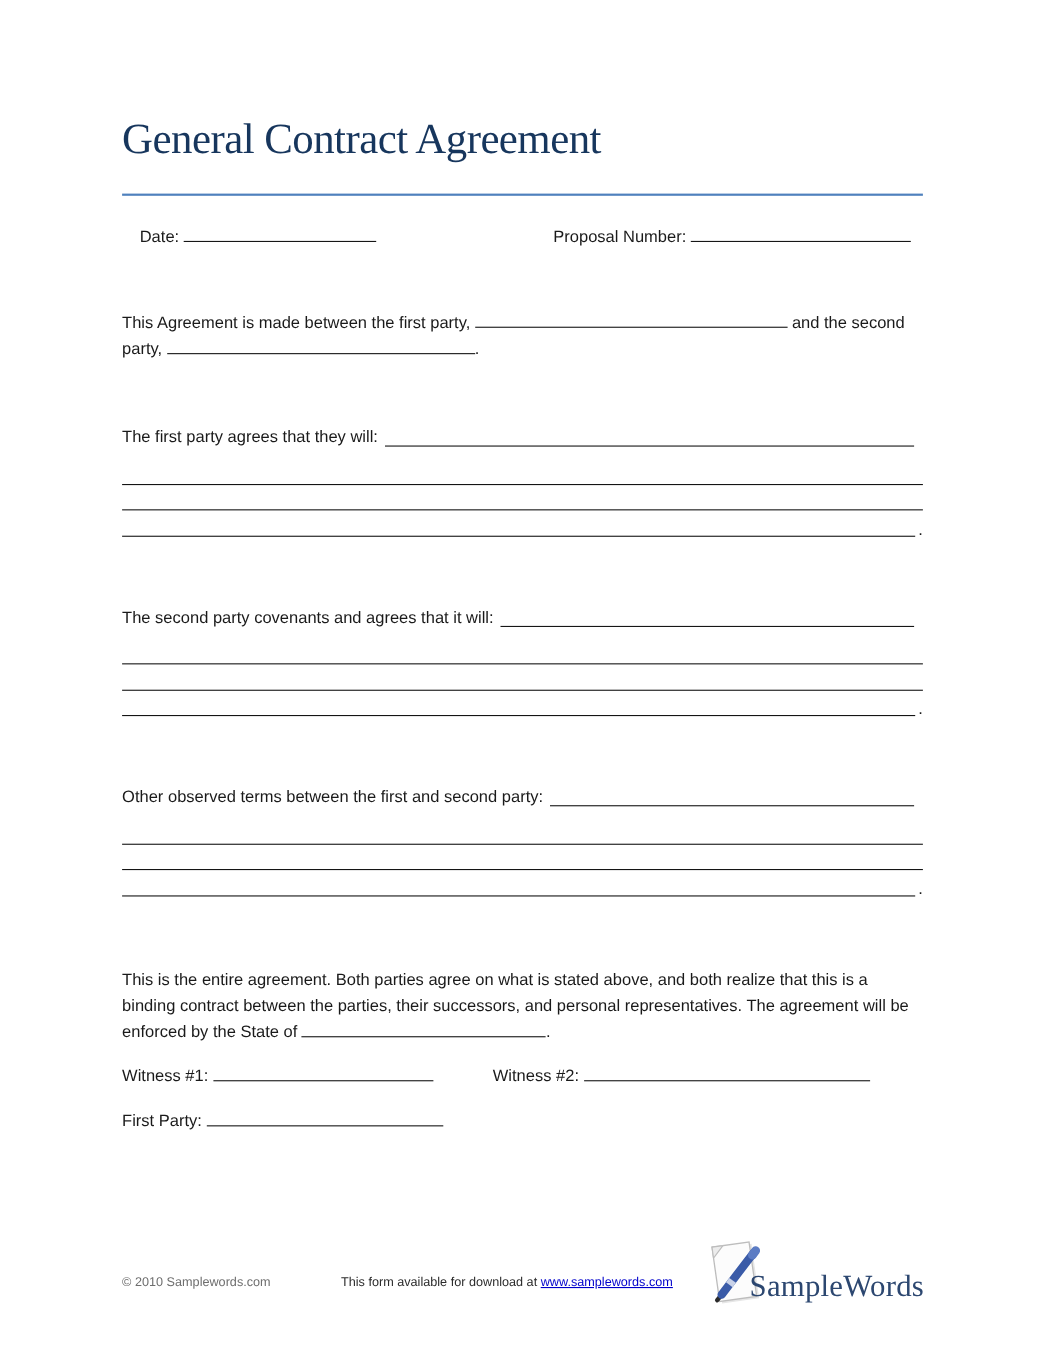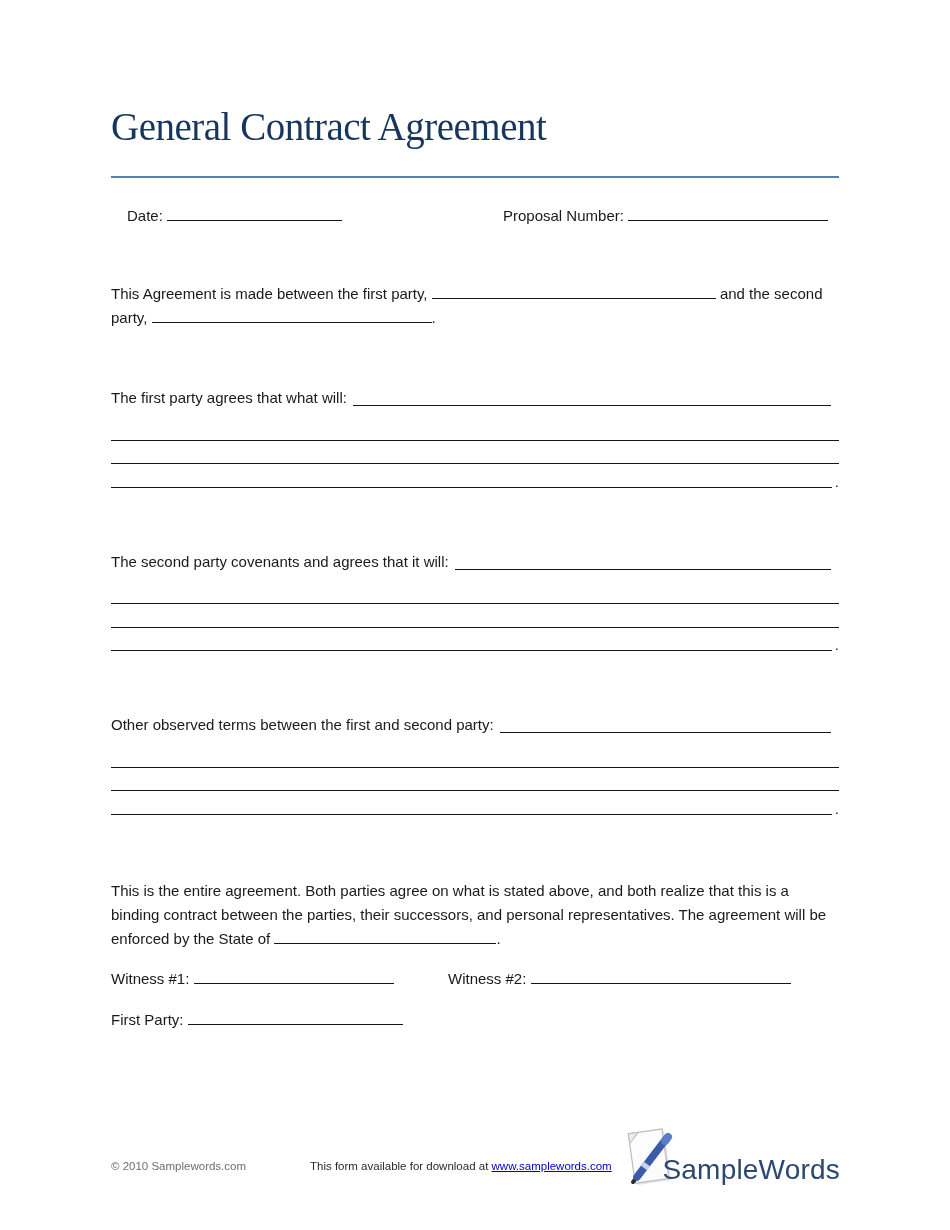--- a/index.html
+++ b/index.html
@@ -54,21 +54,21 @@
   .sig-col2{position:absolute;left:337px;top:0;white-space:nowrap;}
 
   
   .footer{position:absolute;left:111px;top:1126px;width:729px;height:72px;text-align:right;}
   .copyright{position:absolute;left:0;top:33px;font-size:11.5px;line-height:14px;color:#6E6E6E;}
   .download{position:absolute;left:199px;top:33px;font-size:11.5px;line-height:14px;color:#2b2b2b;}
   .download a, .download .link{color:#0000CC;text-decoration:underline;cursor:pointer;}
   .logo{position:absolute;right:0;top:0;display:flex;align-items:flex-end;}
   .logo-icon{width:52px;height:66px;flex:none;}
   .logo-text{
-    font-family:Liberation Sans, sans-serif;font-size:28px;line-height:28px;
+    font-family:Liberation Serif, serif;font-size:28px;line-height:28px;
     color:#2C4770;margin-left:-14px;margin-bottom:8px;letter-spacing:0.2px;
   }
 </style>
 </head>
 <body>
 
 <div class="page">
 
   <div class="title-wrap">
     <h1 class="doc-title">General Contract Agreement</h1>
@@ -87,21 +87,21 @@
 
   <p class="intro">
     <span>This Agreement is made between the first party,</span>
     <span class="blank" style="width:284px;"></span>
     <span>and the second party,</span>
     <span class="blank" style="width:280px;"></span><span>.</span>
   </p>
 
   <div>
     <div class="section-label-row first">
-      <span class="lbl">The first party agrees that what will:</span>
+      <span class="lbl">The first party agrees that they will:</span>
       <span class="blank-flex"></span>
     </div>
     <div class="rule-row">
         <span class="rule-fill"></span>
       </div>
     <div class="rule-row">
         <span class="rule-fill"></span>
       </div>
     <div class="rule-row">
         <span class="rule-fill"></span>

